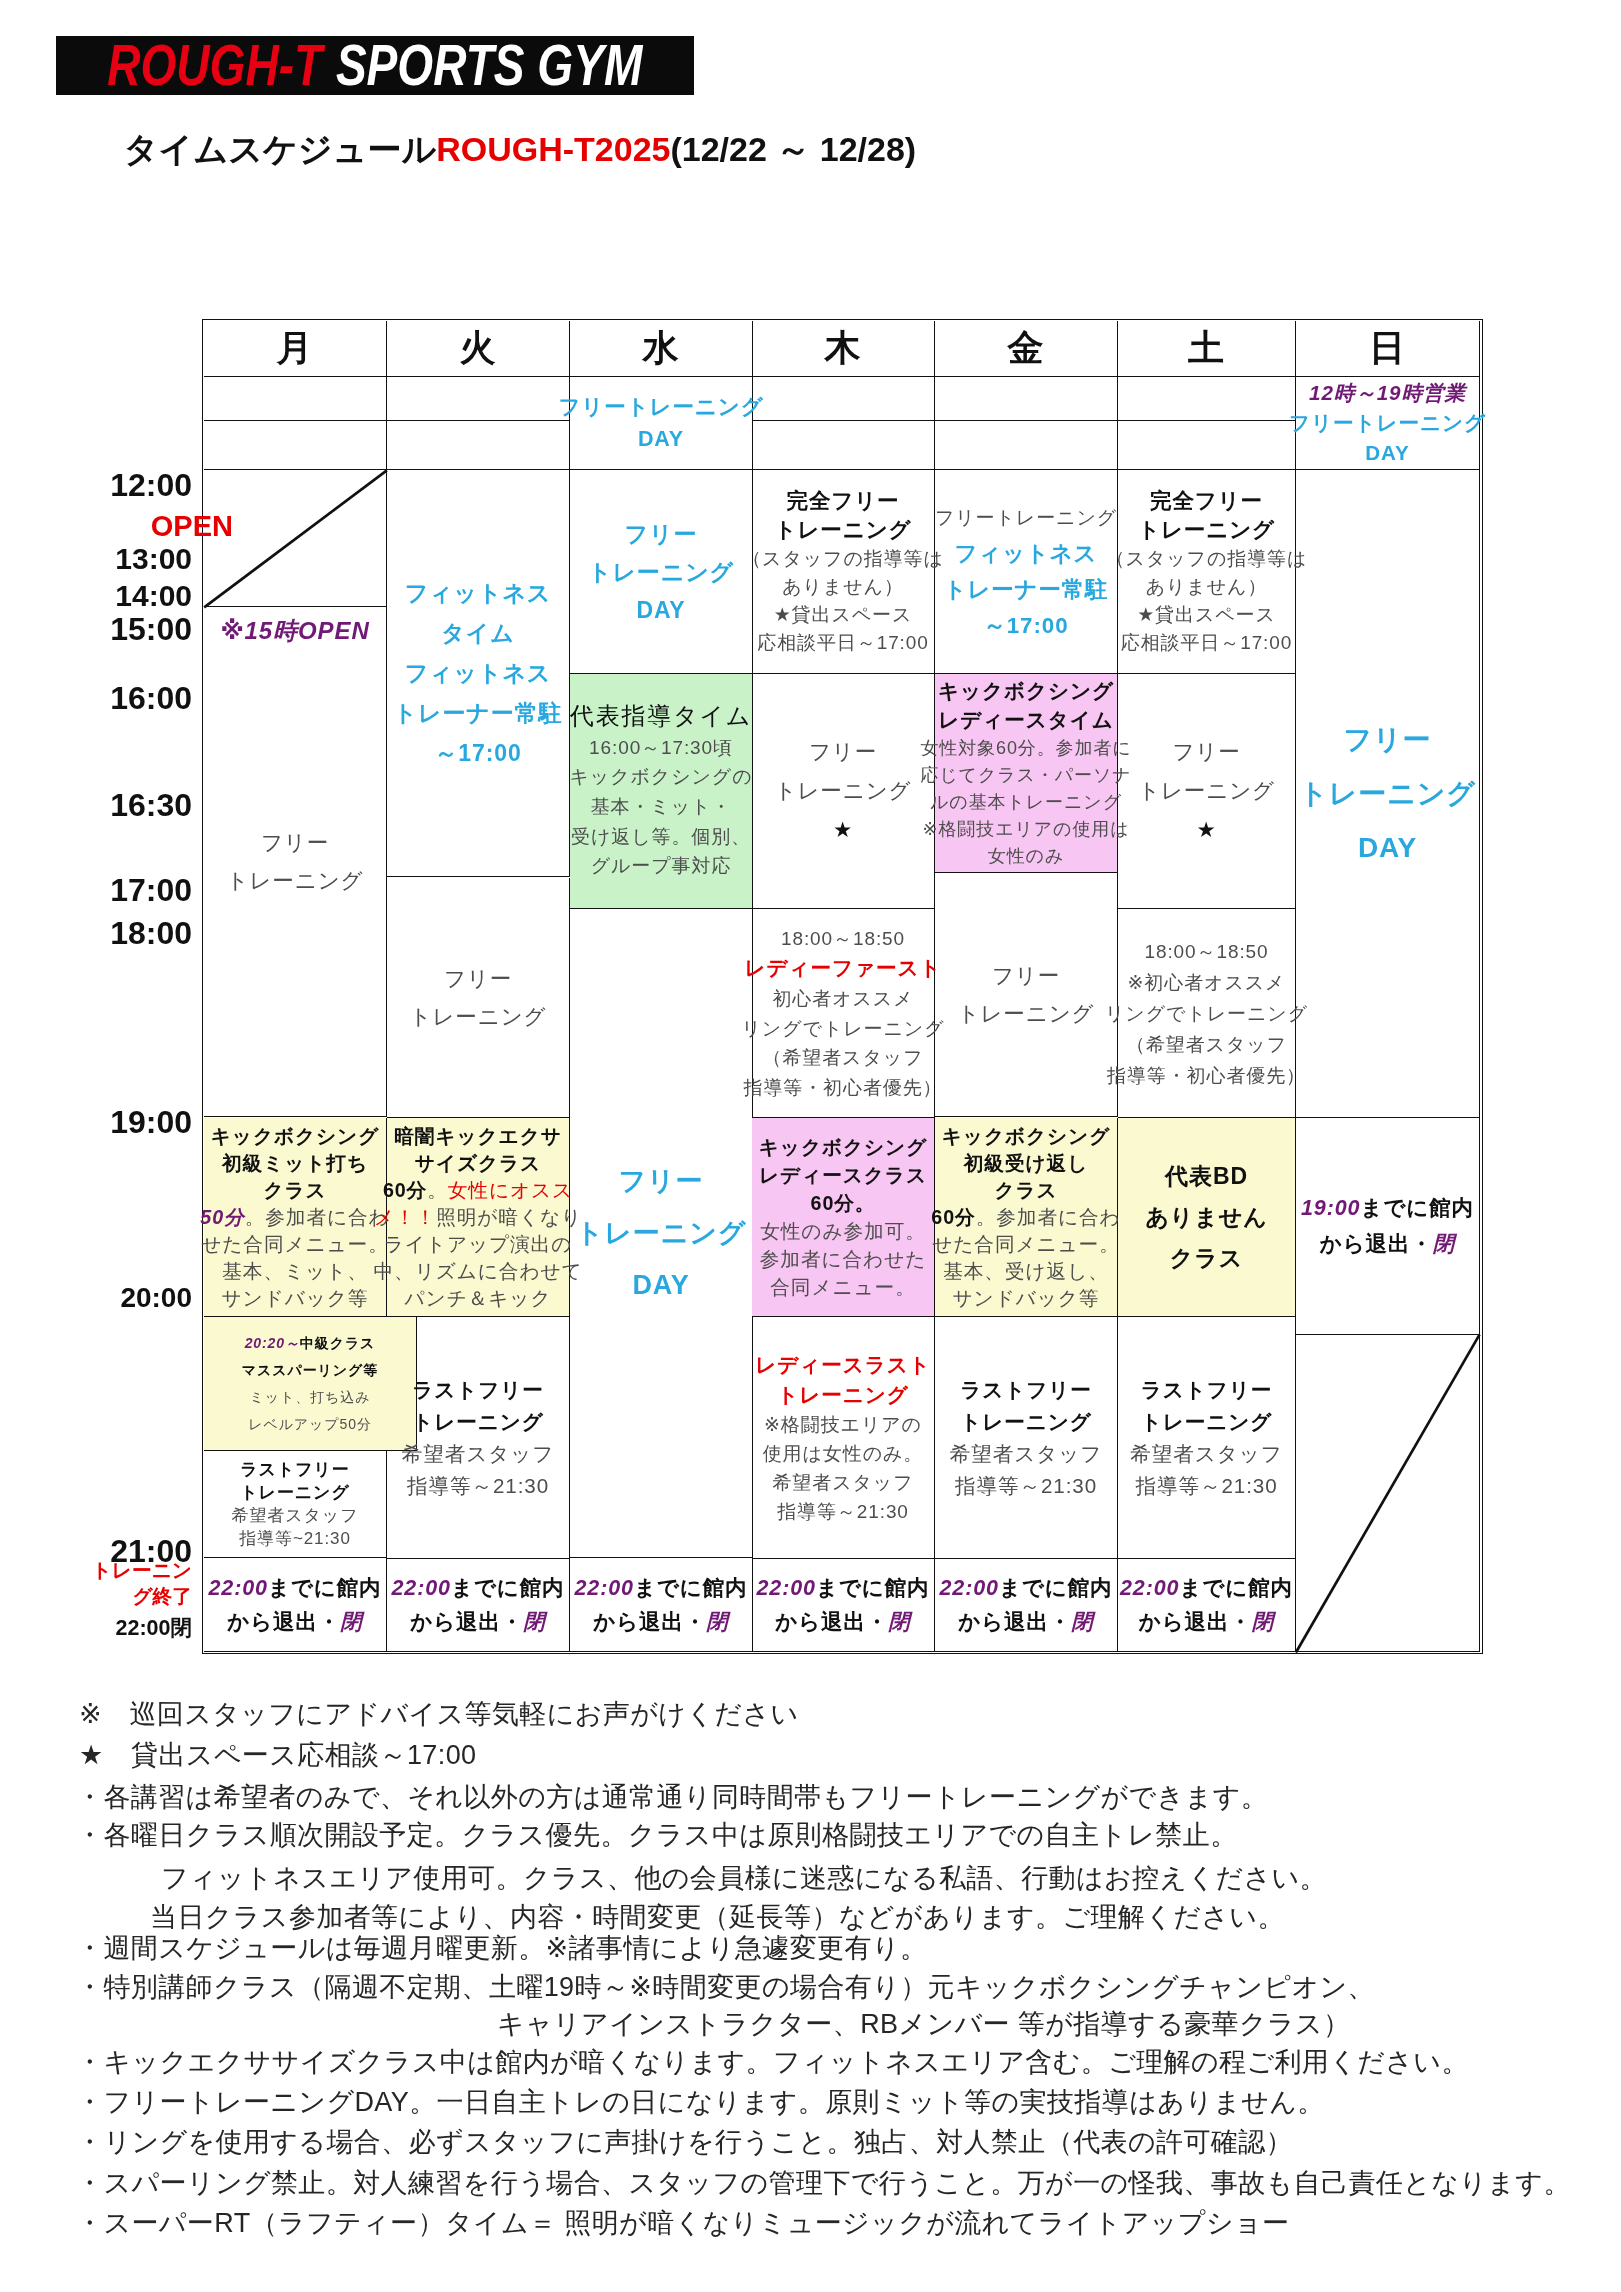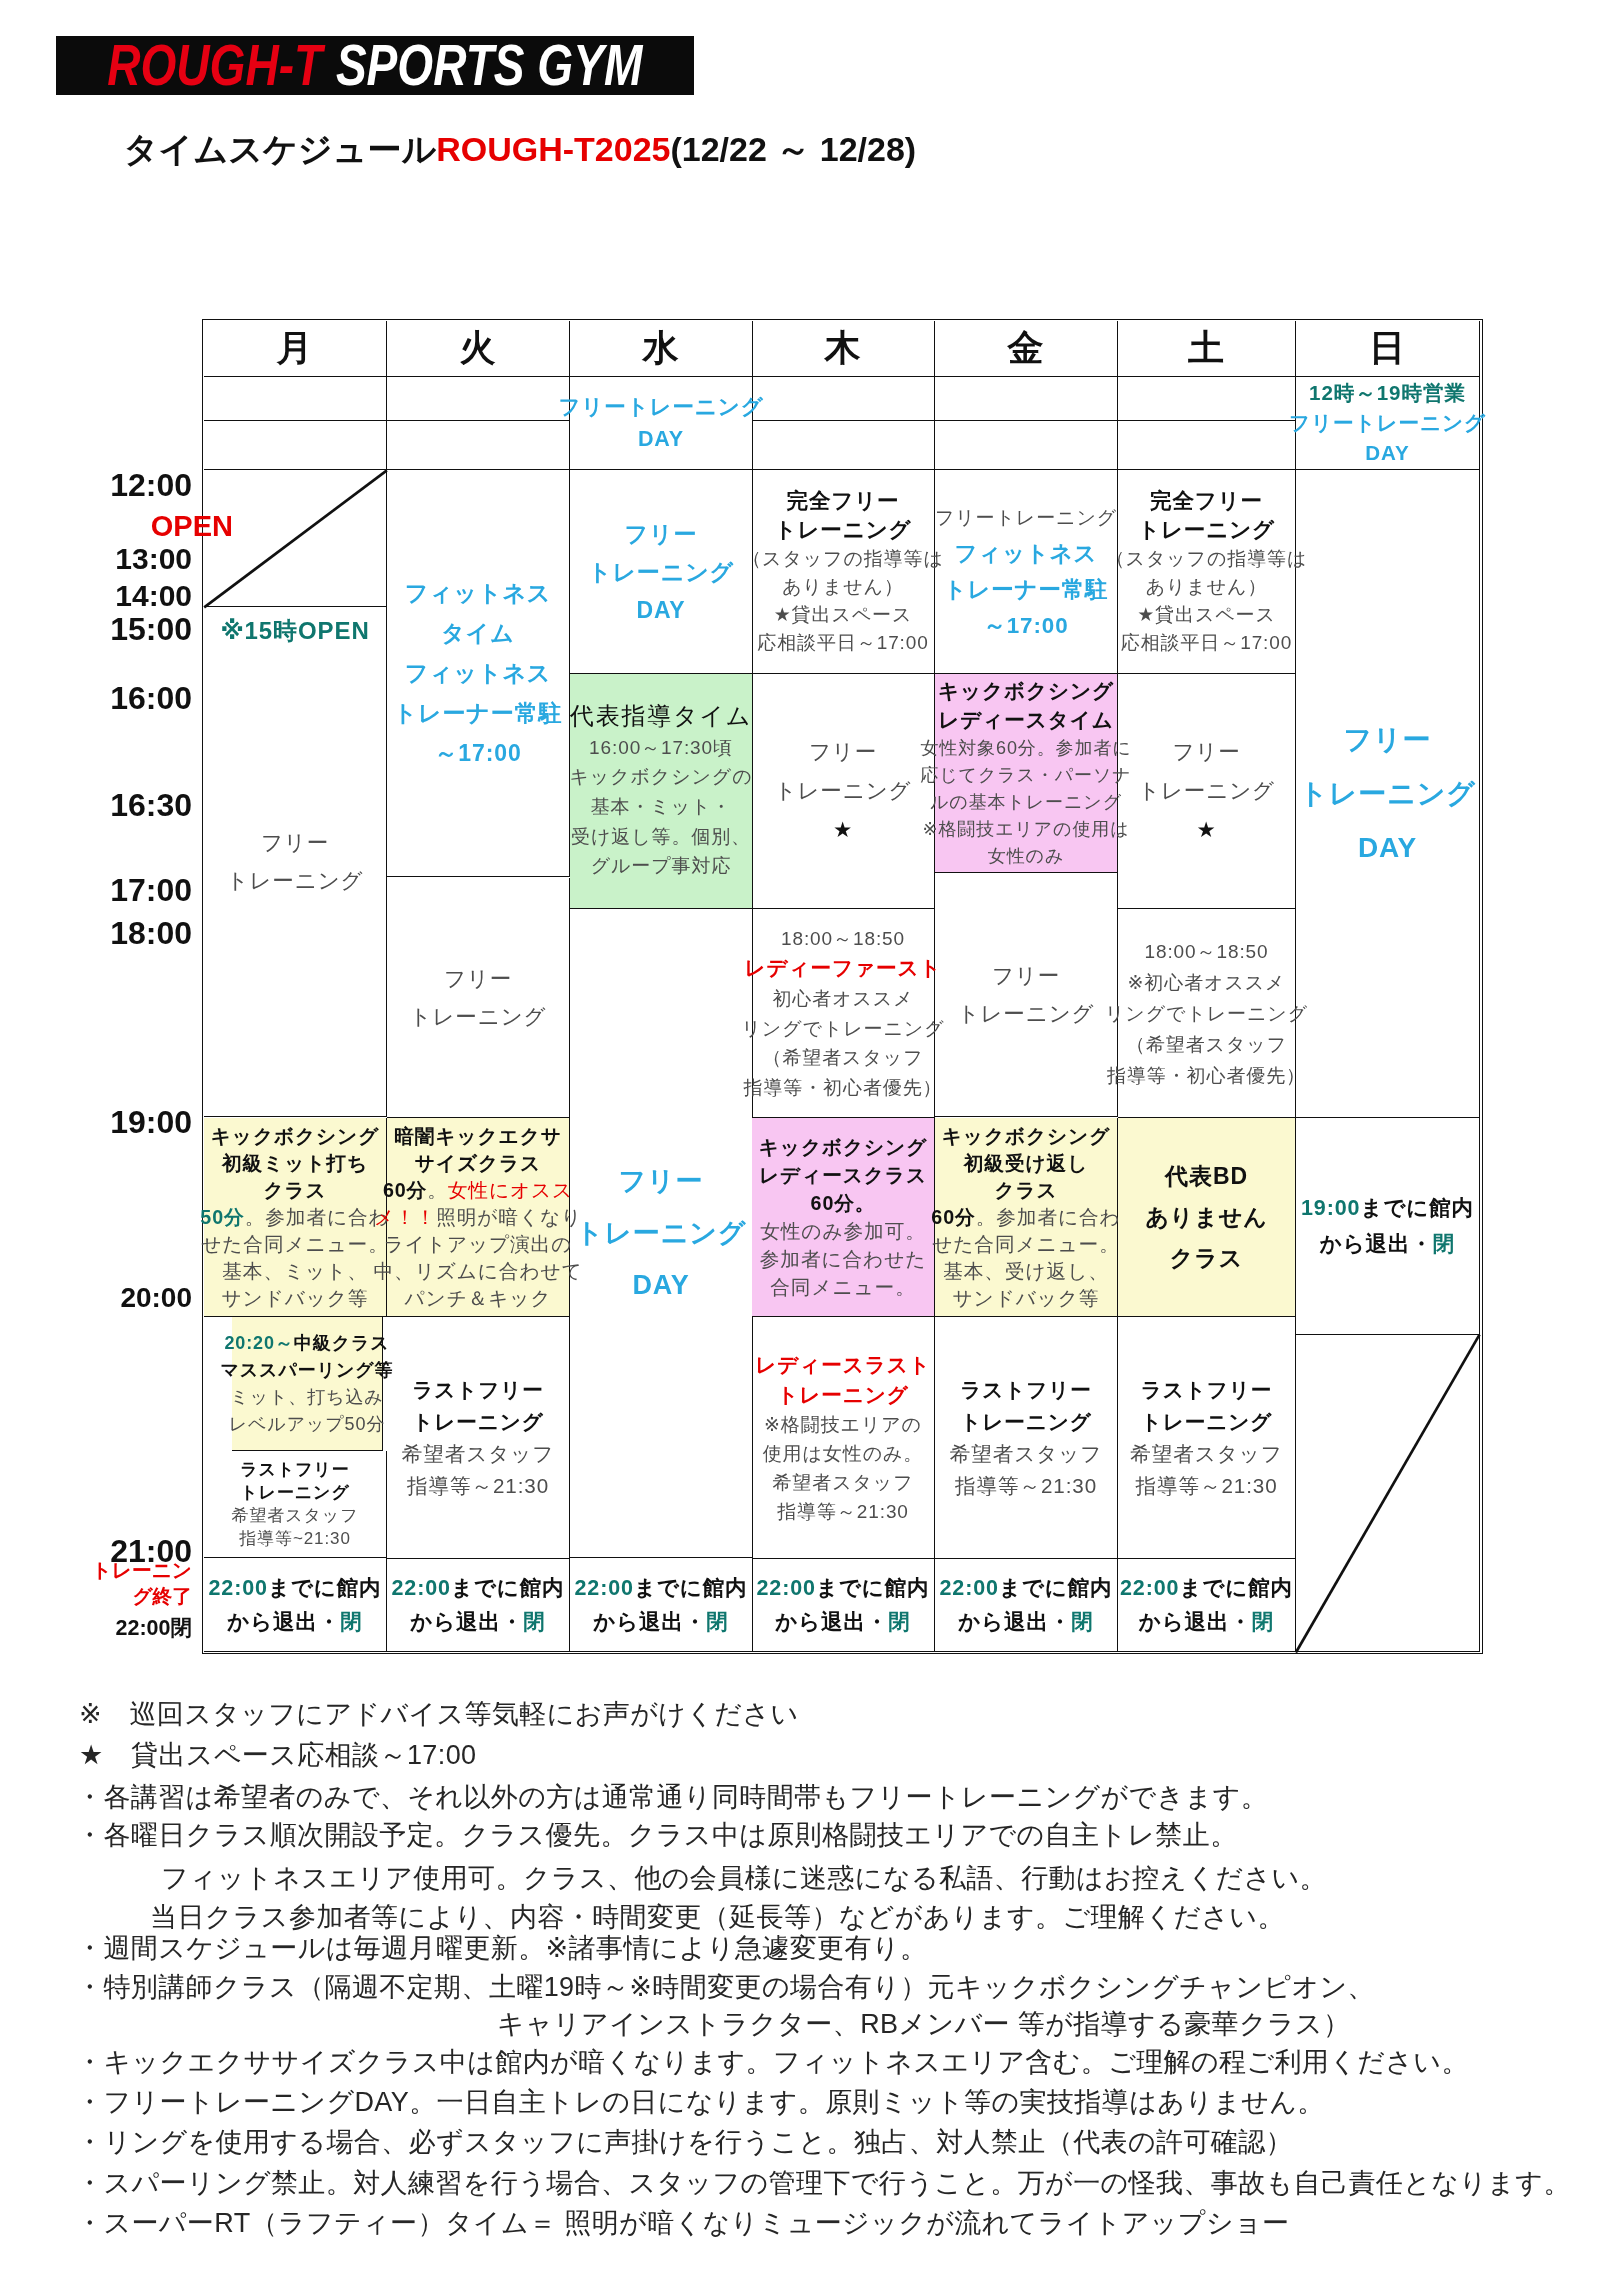--- a/index.html
+++ b/index.html
@@ -27,21 +27,21 @@
   .cell .topblock p{font-size:24px;}
   
   .k{color:#111;}
   .kb{color:#111;font-weight:700;}
   .kb24{color:#111;font-weight:700;font-size:21.5px;}
   .kb23{color:#111;font-weight:700;font-size:20.6px;}
   .kt{color:#111;font-size:24px;letter-spacing:1.8px;}
   .g{color:#4d4d4d;}
   .g21{color:#4d4d4d;font-size:19px;}
   .r{color:#e60000;}
-  .rb{color:#0f766e;font-weight:700;}
+  .rb{color:#701a75;font-weight:700;font-style:italic;}
   .rb23{color:#e60000;font-weight:700;font-size:20.6px;}
   .bb{color:#29a8e0;font-weight:700;}
   
   .tlabel{position:absolute;left:0;width:192px;text-align:right;font-weight:700;white-space:nowrap;}
   .tlabel.k{color:#111;}
   .tlabel.r{color:#e60000;}
   
   .note{position:absolute;font-size:27px;color:#262626;white-space:nowrap;letter-spacing:0.4px;}
   svg.diag{position:absolute;left:0;top:0;pointer-events:none;}
 </style>
@@ -107,21 +107,21 @@
       </div>
       <div class="cell" style="left: 204px; top: 1118px; width: 183px; height: 199px; background: rgb(251, 249, 208); font-size: 19.7px;">
         <p style="line-height: 27px;"><span class="kb">キックボクシング</span></p>
         <p style="line-height: 27px;"><span class="kb">初級ミット打ち</span></p>
         <p style="line-height: 27px;"><span class="kb">クラス</span></p>
         <p style="line-height: 27px;"><span class="rb">50分</span><span class="g">。参加者に合わ</span></p>
         <p style="line-height: 27px;"><span class="g">せた合同メニュー。</span></p>
         <p style="line-height: 27px;"><span class="g">基本、ミット、</span></p>
         <p style="line-height: 27px;"><span class="g">サンドバック等</span></p>
       </div>
-      <div class="cell" style="left: 204px; top: 1317px; width: 151px; height: 134px; background: rgb(251, 249, 208); font-size: 18px; margin-left: 28px;">
+      <div class="cell" style="left: 204px; top: 1317px; width: 213px; height: 134px; background: rgb(251, 249, 208); font-size: 14px;">
         <p style="line-height: 27px;"><span class="rb">20:20～</span><span class="kb">中級クラス</span></p>
         <p style="line-height: 27px;"><span class="kb">マススパーリング等</span></p>
         <p style="line-height: 27px;"><span class="g">ミット、打ち込み</span></p>
         <p style="line-height: 27px;"><span class="g">レベルアップ50分</span></p>
       </div>
       <div class="cell" style="left: 204px; top: 1451px; width: 183px; height: 107px; font-size: 17px;">
         <p style="line-height: 23px;"><span class="kb">ラストフリー</span></p>
         <p style="line-height: 23px;"><span class="kb">トレーニング</span></p>
         <p style="line-height: 23px;"><span class="g">希望者スタッフ</span></p>
         <p style="line-height: 23px;"><span class="g">指導等~21:30</span></p>

